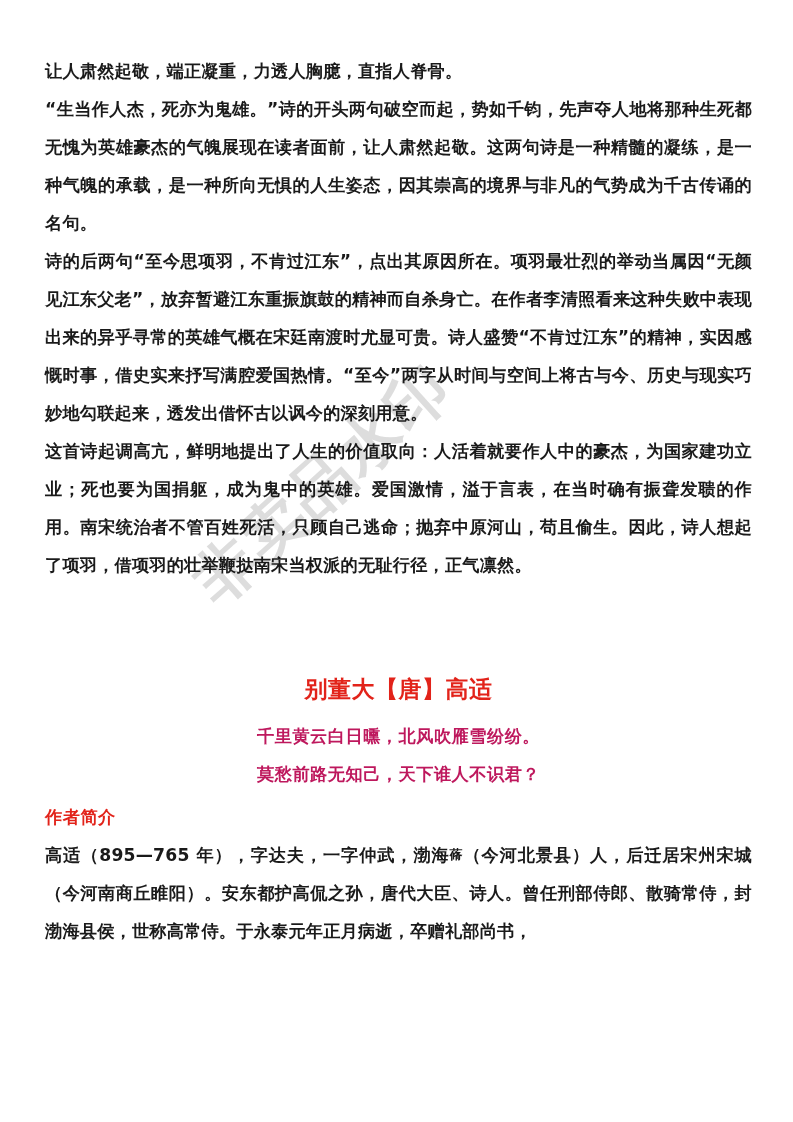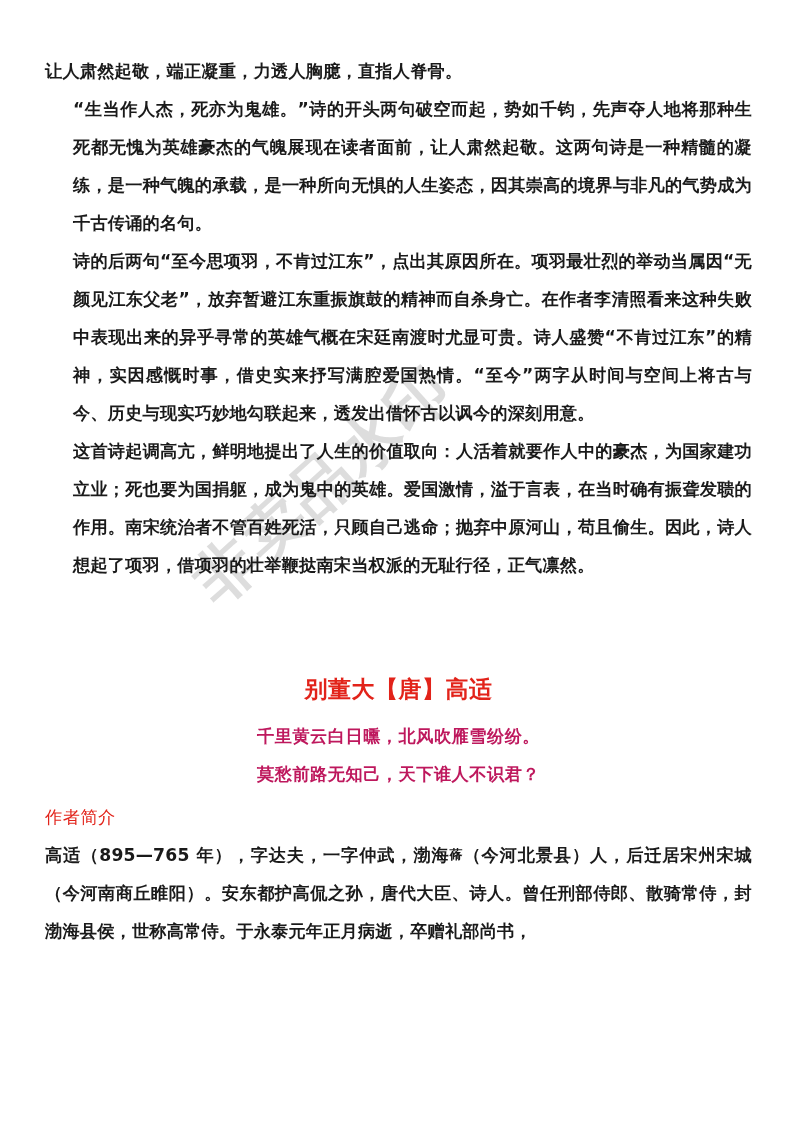--- a/index.html
+++ b/index.html
@@ -55,21 +55,21 @@
   .para {
     font-size: 17.2px;
     font-weight: 700;
     color: #1a1a1a;
     line-height: 38px;
     margin: 0;
     text-align: justify;
     text-justify: inter-ideograph;
     letter-spacing: 0.2px;
   }
-  .para + .para { margin-top: 0px; margin-left: 28px; }
+  .para + .para { margin-top: 0px; }
 
   .spacer-block { height: 86px; }
 
   .poem-title {
     font-size: 23px;
     font-weight: 700;
     color: #e2231a;
     text-align: center;
     line-height: 38px;
     margin: 0;
@@ -81,21 +81,21 @@
     color: #be185d;
     text-align: center;
     line-height: 38px;
     margin: 0;
     letter-spacing: 0.5px;
   }
   .poem-gap { height: 9px; }
 
   .section-heading {
     font-size: 17.2px;
-    font-weight: 400;
+    font-weight: 700;
     color: #e2231a;
     line-height: 38px;
     margin: 0;
     letter-spacing: 0.5px;
   }
   .bio-gap { height: 5px; }
 
   .small-glyph {
     font-size: 13px;
     vertical-align: 2px;

